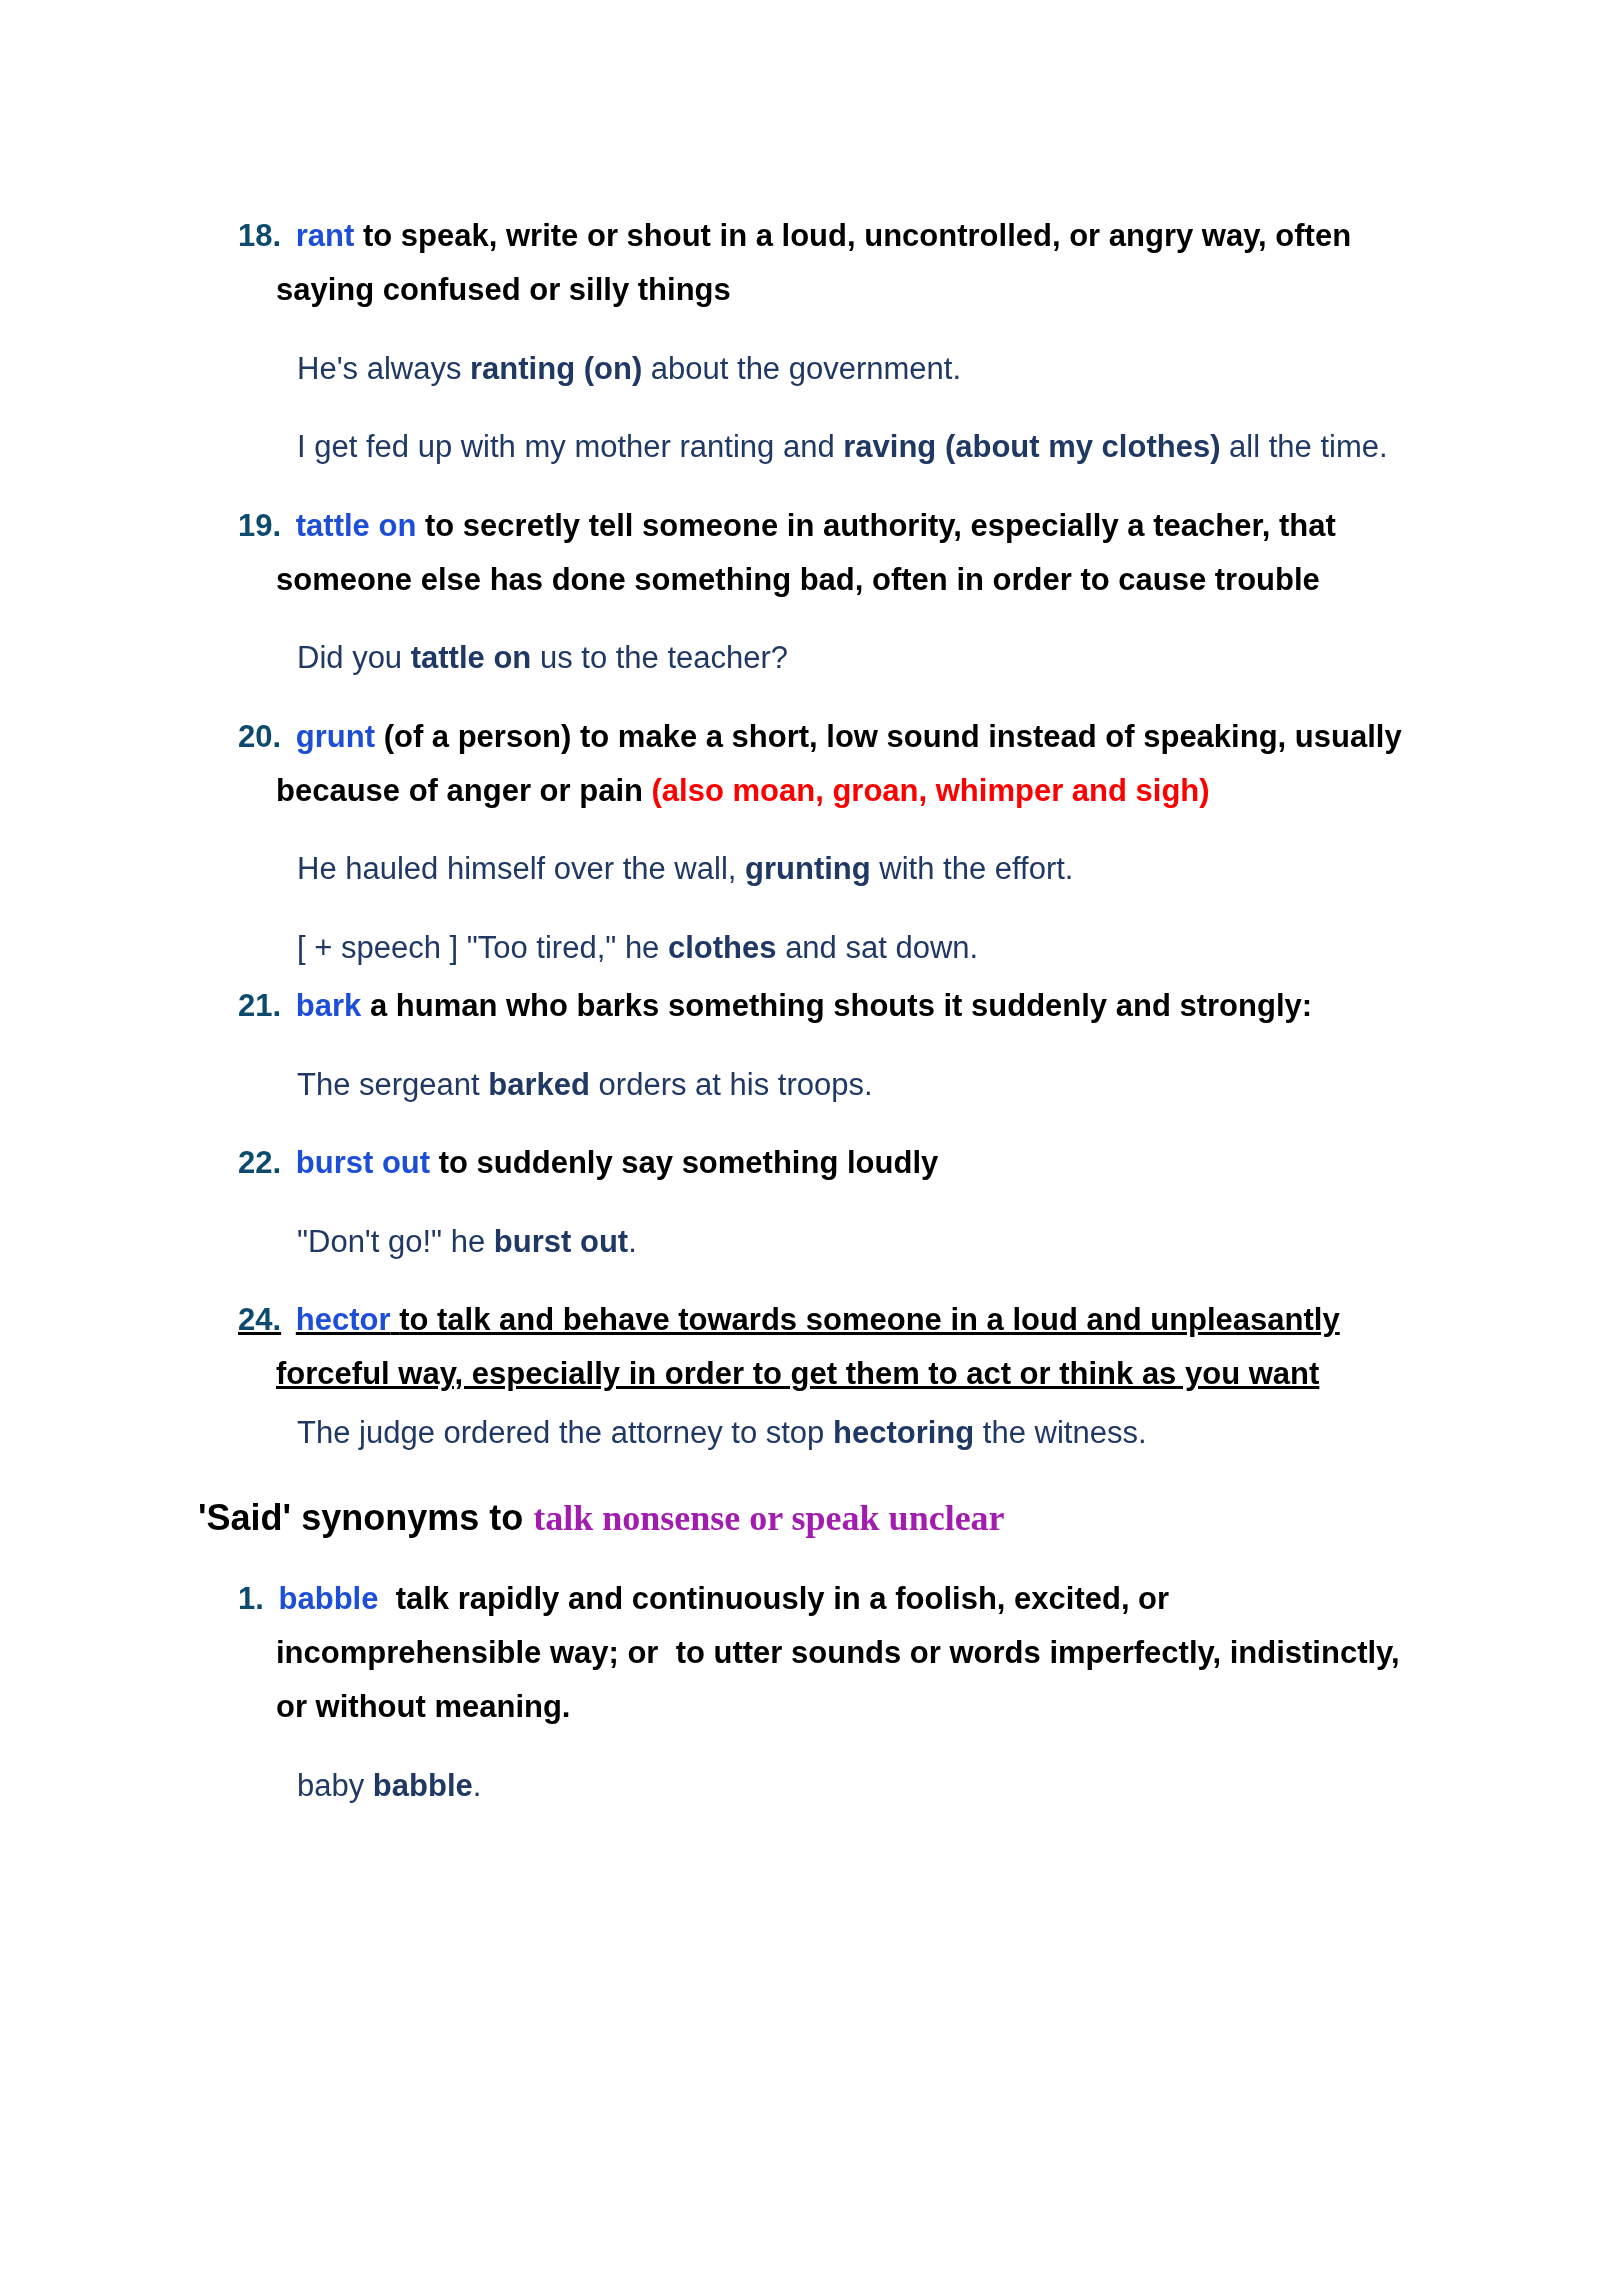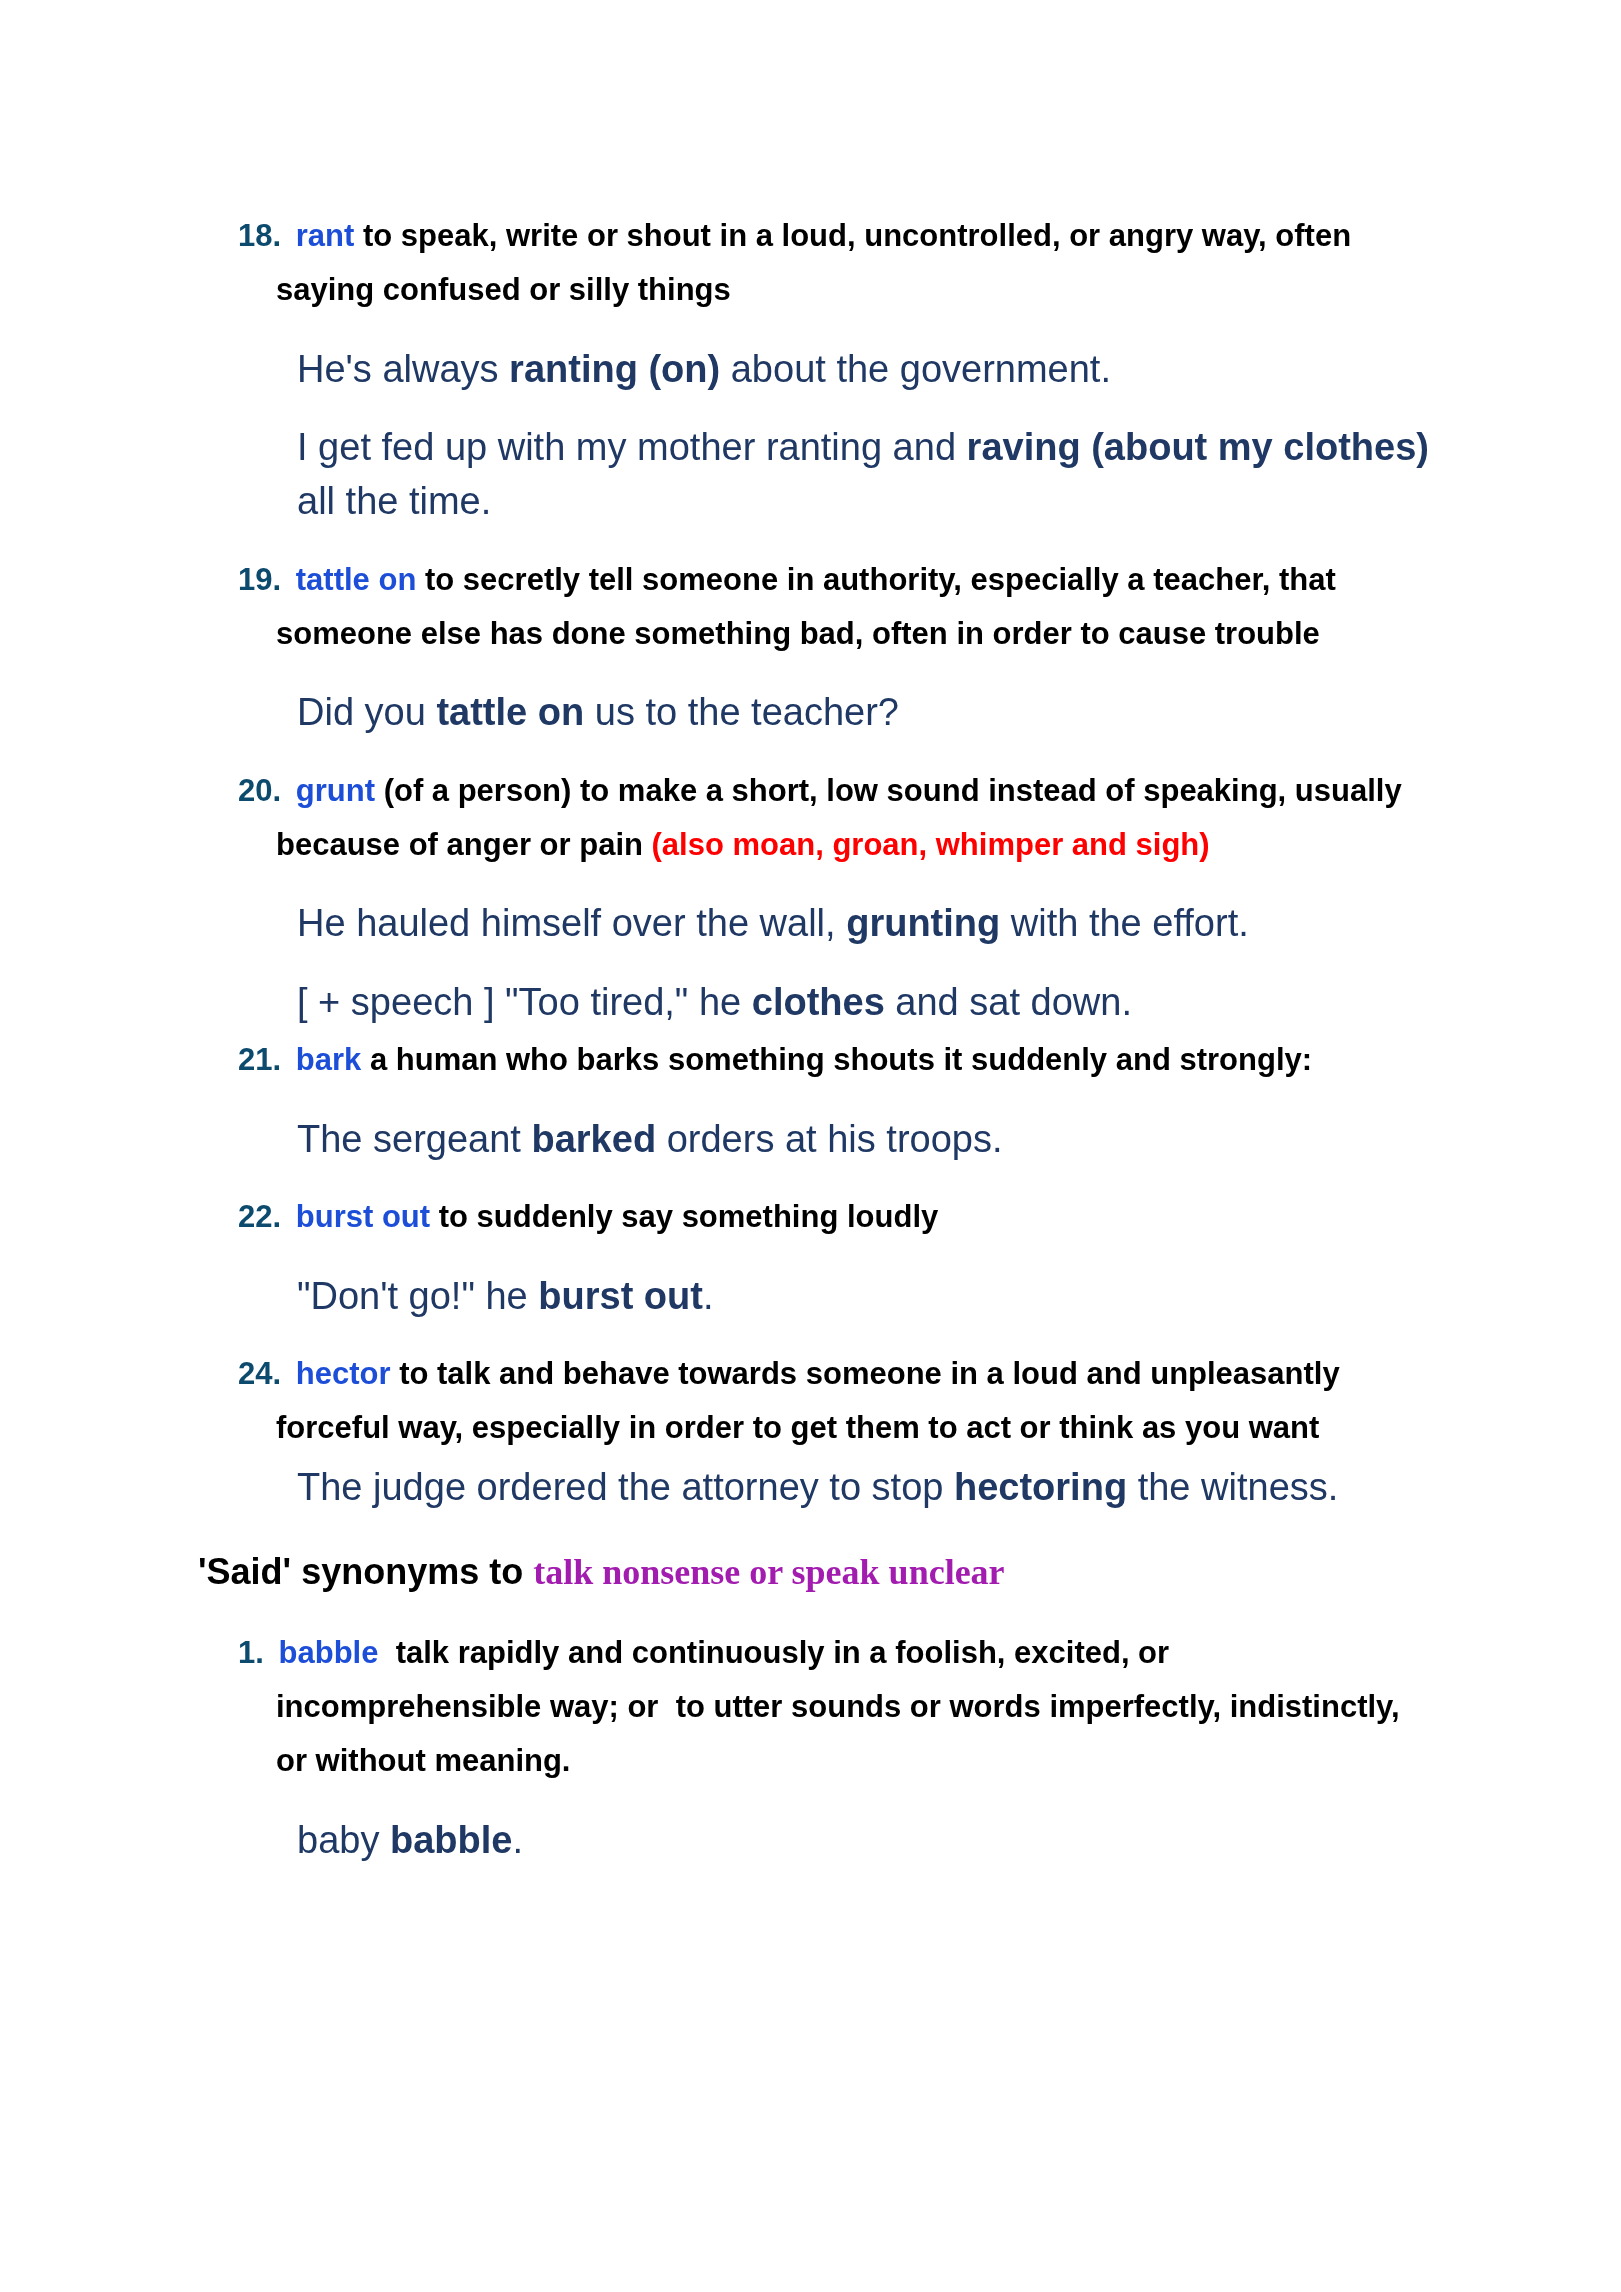--- a/index.html
+++ b/index.html
@@ -26,25 +26,25 @@
     margin: 0 0 24.5px 276px;
     text-indent: -38px;
     font-size: 31px;
     line-height: 54px;
     font-weight: bold;
     color: #000000;
   }
   .def .num { color: #0c4a6e; margin-right: 14.7px; }
   .def .term { color: #1d4ed8; }
   .def .red { color: #ff0000; }
-  .def.tight { margin-bottom: 4.9px; }
+  .def.tight { margin-bottom: 4.9px; text-decoration: underline; }
   
   .ex {
     margin: 0 0 24.5px 297px;
-    font-size: 38px;
+    font-size: 31px;
     line-height: 54px;
     font-weight: normal;
     color: #1f3864;
   }
   .ex b { font-weight: bold; }
   .ex.tight { margin-bottom: 4.9px; }
   
   .heading {
     margin: 0 0 21.6px 198px;
     font-size: 36px;

